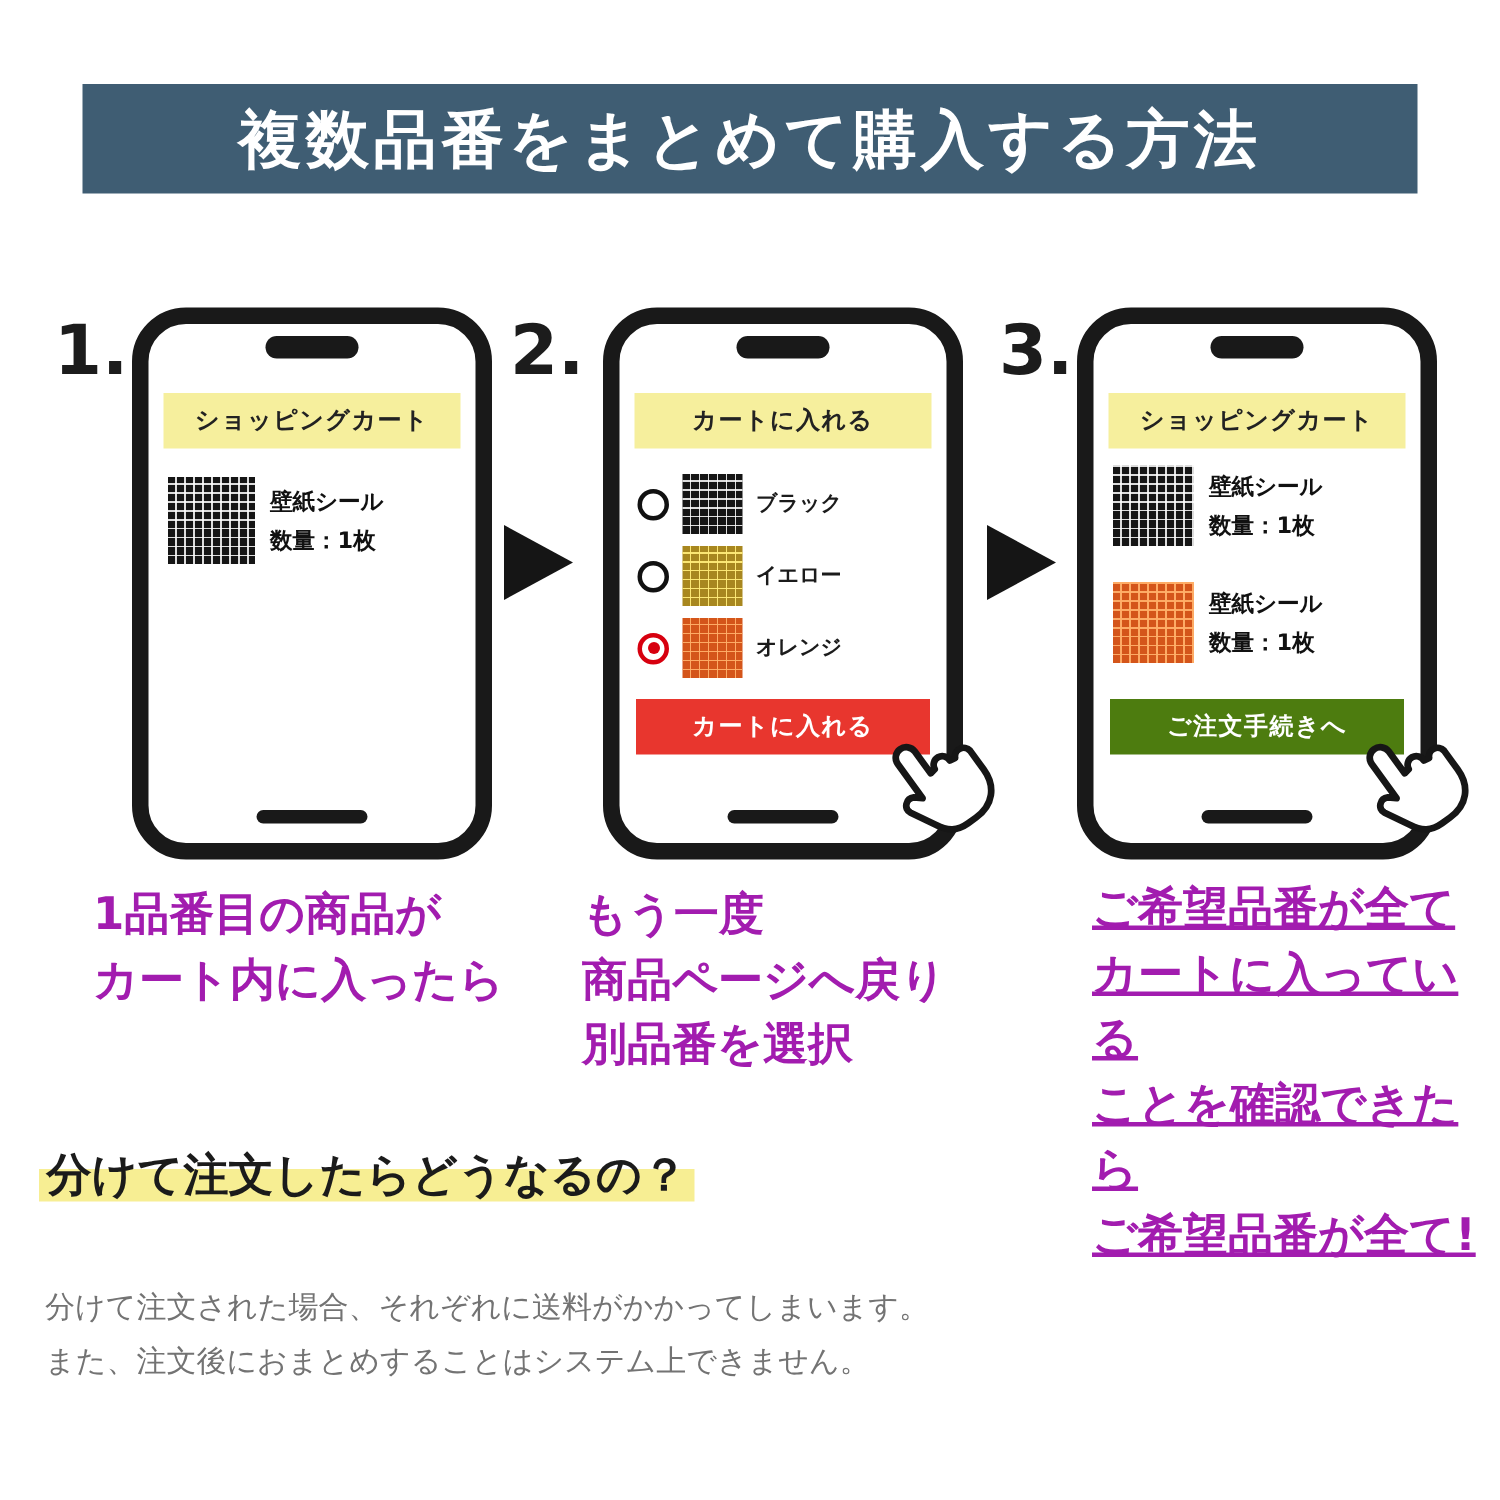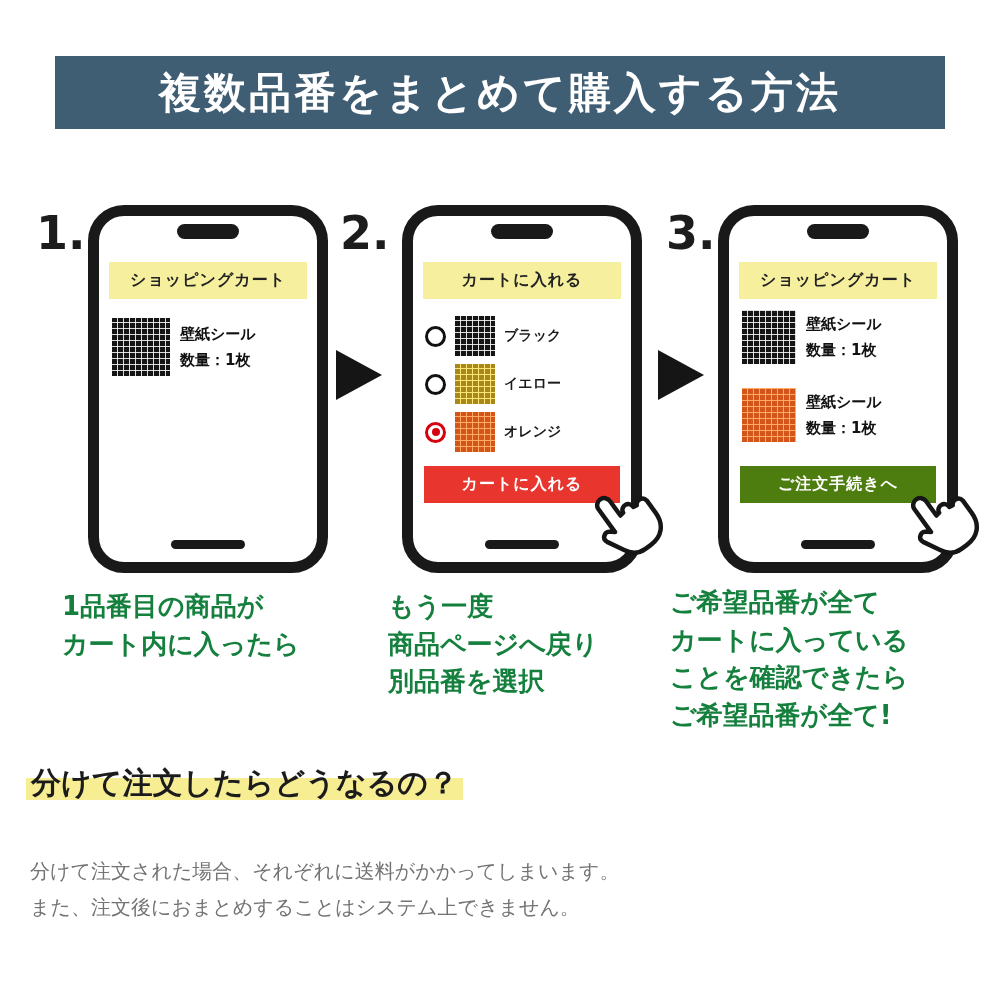--- a/index.html
+++ b/index.html
@@ -68,24 +68,24 @@
   .hand svg { width:100%; height:100%; display:block; }
 
   
   .arrow { position:absolute; width:0; height:0;
            border-top:25px solid transparent; border-bottom:25px solid transparent;
            border-left:46px solid #151515; }
   .a1 { left:336px; top:350px; }
   .a2 { left:658px; top:350px; }
 
   
-  .caption { position:absolute; font-size:26px; font-weight:600; line-height:1.45; color:#15803d; }
+  .caption { position:absolute; font-size:30px; font-weight:600; line-height:1.45; color:#a21caf; }
   .c1 { left:62px;  top:588px; }
   .c2 { left:388px; top:588px; }
-  .c3 { left:670px; top:584px; }
+  .c3 { left:728px; top:584px;text-decoration:underline; }
 
   
   .note-heading { position:absolute; left:26px; top:763px; font-size:30px; font-weight:bold; color:#1b1b1b; }
   .note-heading .hl { background:linear-gradient(to bottom, rgba(0,0,0,0) 38%, #f7ee93 38%); padding:0 5px; }
   .note-body { position:absolute; left:30px; top:833px; font-size:20px; line-height:1.8; color:#737373;margin-top:20px; }
 </style>
 </head>
 <body>
 
 <div class="canvas">

